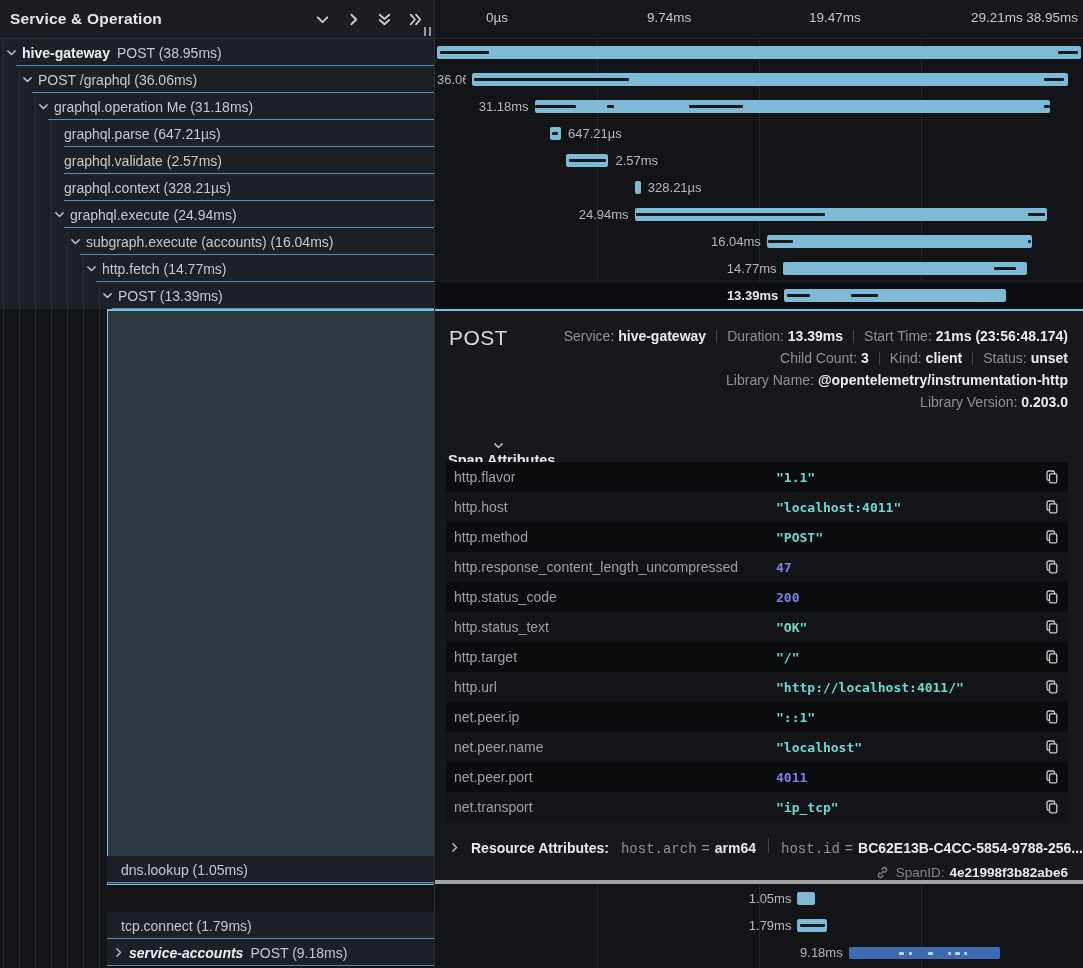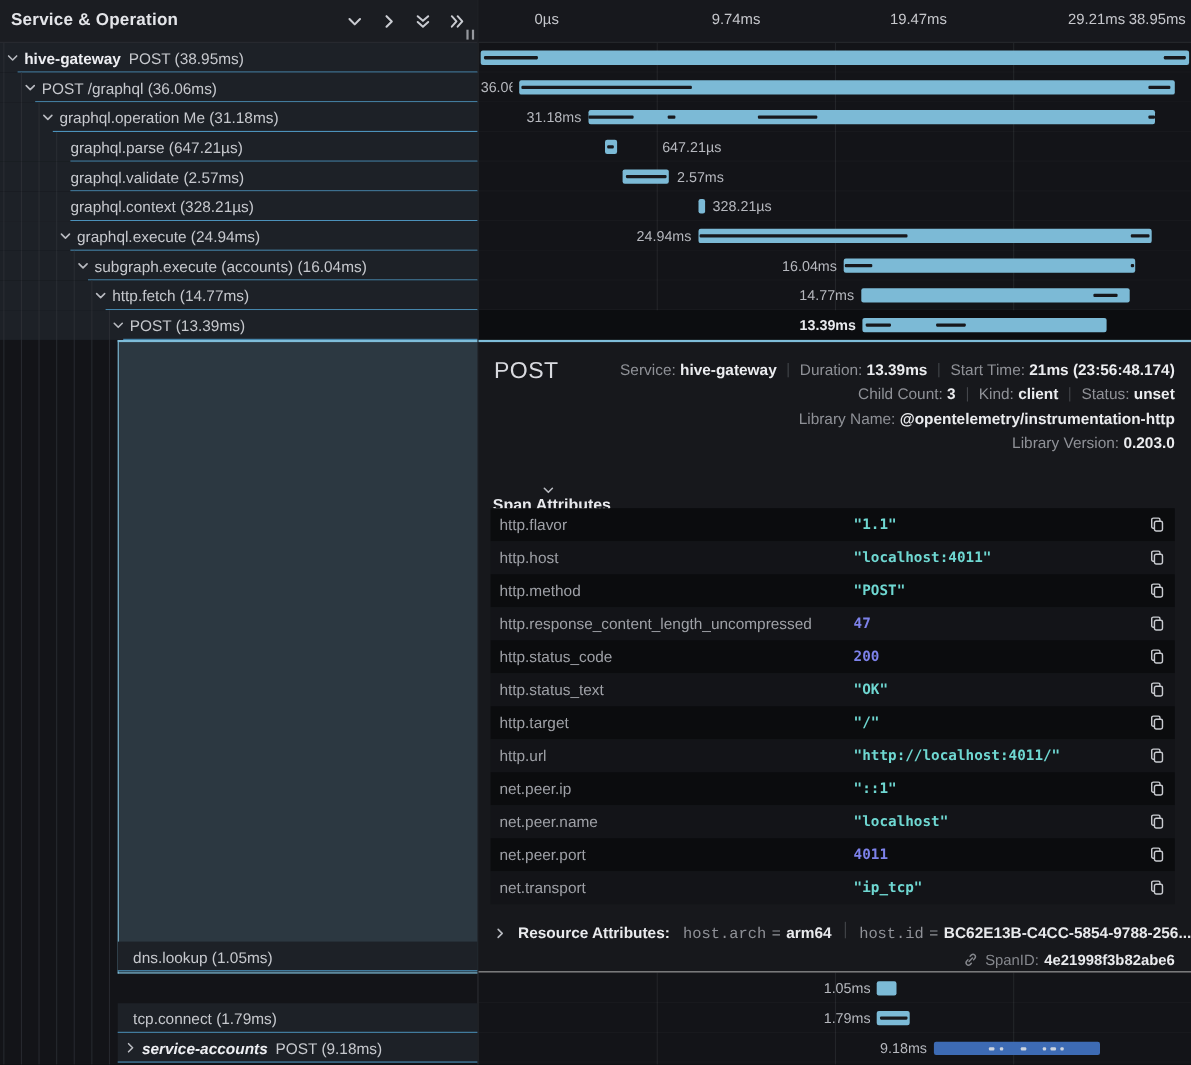--- a/index.html
+++ b/index.html
@@ -41,21 +41,21 @@
   .tlrow.sel{background:#0c0d10;}
   .bar{position:absolute;top:7px;height:13px;background:#7cbad6;border-radius:2px;}
   .bar.blue{background:#3d6bb4;top:8px;height:12px;}
   .bmark{position:absolute;top:5px;height:3px;background:#17181c;border-radius:1px;}
   .bar.blue .bmark{background:#ccd4df;top:4.5px;}
   .blabel{position:absolute;top:6px;font-size:13px;color:#b6b8be;white-space:nowrap;}
   .blabel.left{text-align:right;overflow:hidden;}
   .blabel.bold{font-weight:700;color:#e9eaee;}
   
   .detail{position:absolute;left:435px;top:309px;width:648px;height:575px;background:#17181c;
-          border-top:2px solid #7fbdd9;border-bottom:1px solid #a3a3a3;box-sizing:border-box;z-index:20;}
+          border-top:2px solid #7fbdd9;border-bottom:4px solid #a3a3a3;box-sizing:border-box;z-index:20;}
   .dtitle{position:absolute;left:14px;top:15px;font-size:21px;font-weight:500;color:#d9dadf;letter-spacing:.4px;}
   .mline{position:absolute;right:15px;text-align:right;font-size:14px;color:#8f9197;white-space:nowrap;}
   .mline b{color:#ebecef;font-weight:700;}
   .msep{display:inline-block;width:1px;height:13px;background:#44464b;margin:0 10px;vertical-align:-2px;}
   .sec-hdr{position:absolute;left:13px;top:128px;display:flex;align-items:center;font-size:14.5px;
            font-weight:700;color:#e8e9ed;cursor:pointer;flex-direction:column;}
   .sec-hdr .tchev{margin-right:6px;}
   .attr-table{position:absolute;left:11px;top:151px;width:622px;}
   .arow{display:flex;align-items:center;height:30px;padding:0 8px;box-sizing:border-box;}
   .arow:nth-child(odd){background:#0b0c0e;}
@@ -307,21 +307,21 @@
           <span class="bmark" style="left: 14%; width: 1.5%;"></span>
           <span class="bmark" style="left: 30%; width: 10.5%;"></span>
           <span class="bmark" style="left: 98.8%; width: 1.2%;"></span>
         </div>
         <span class="blabel left" style="left: 2px; width: 91.5507px;">31.18ms</span>
       </div>
       <div class="tlrow" style="top: 120px;">
         <div class="bar" style="left: 115.258px; width: 10.6975px;">
           <span class="bmark" style="left: 15%; width: 60%;"></span>
         </div>
-        <span class="blabel right" style="left: 132.956px; margin-left: 34px;">647.21µs</span>
+        <span class="blabel right" style="left: 132.956px;">647.21µs</span>
       </div>
       <div class="tlrow" style="top: 147px;">
         <div class="bar" style="left: 130.965px; width: 42.4924px;">
           <span class="bmark" style="left: 6%; width: 88%;"></span>
         </div>
         <span class="blabel right" style="left: 180.458px;">2.57ms</span>
       </div>
       <div class="tlrow" style="top: 174px;">
         <div class="bar" style="left: 200.408px; width: 5.42316px;"></div>
         <span class="blabel right" style="left: 212.831px;">328.21µs</span>

